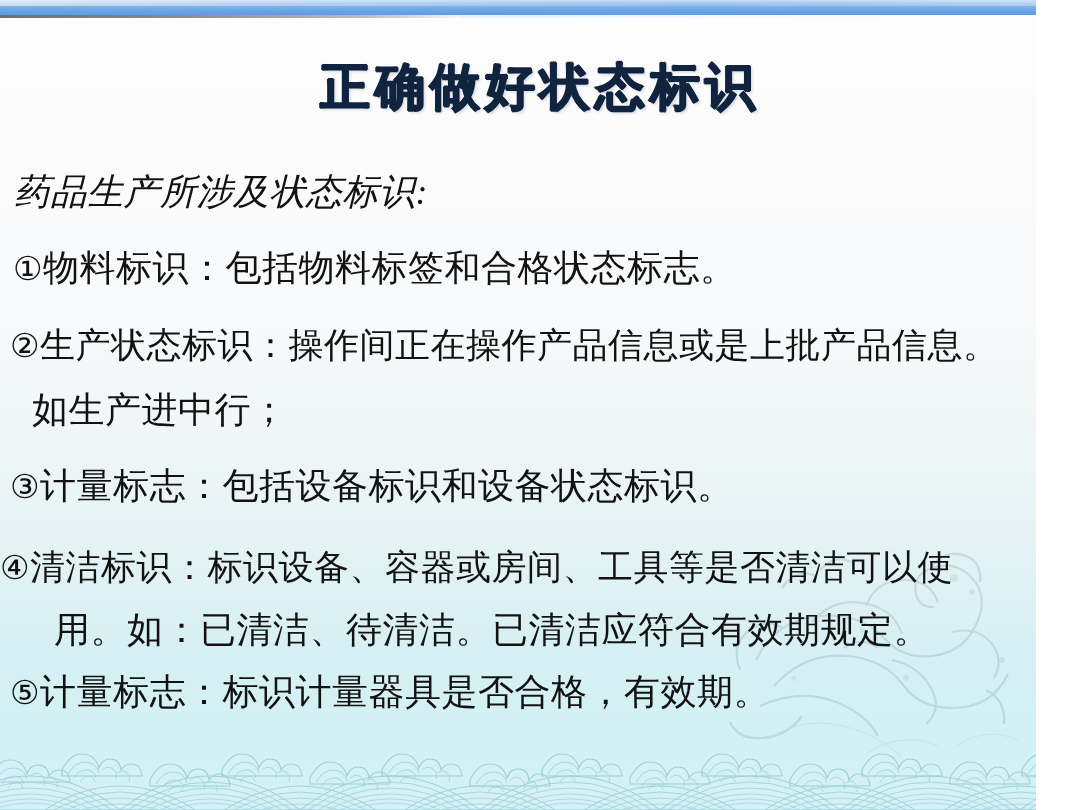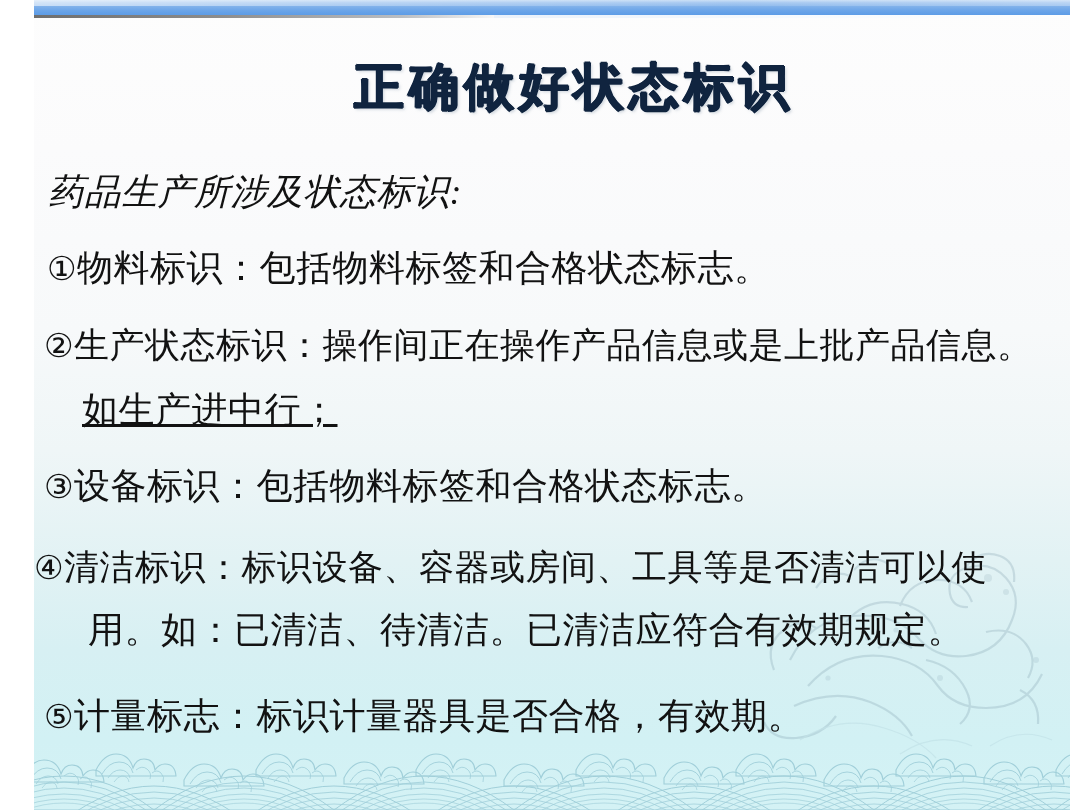--- a/index.html
+++ b/index.html
@@ -19,21 +19,20 @@
     background:
       linear-gradient(to bottom,
         #fdfdfd 0px,
         #fbfbfc 150px,
         #f7f9fa 330px,
         #eff6f7 450px,
         #e2f2f4 560px,
         #d7f0f3 650px,
         #d2f1f4 740px,
         #d4f2f5 810px);
-    margin-left: 34px;
   }
 
   
   .top-bar {
     position: absolute;
     left: 0;
     top: 0;
     width: 1080px;
     height: 15px;
     background:
@@ -136,25 +135,25 @@
     font-family: "Liberation Serif", "DejaVu Serif", serif;
     font-size: 36px;
     line-height: 40px;
     white-space: nowrap;
     letter-spacing: 0.5px;
   }
 
   .line.l-intro   { position:absolute; left: 14px; top:  12px; font-style: italic; }
   .line.l-1       { position:absolute; left: 13px; top:  88px; }
   .line.l-2       { position:absolute; left: 10px; top: 166px; font-size: 35px;}
-  .line.l-2b      { position:absolute; left: 48px; top: 230px; text-decoration: underline; }
+  .line.l-2b      { position:absolute; left: 32px; top: 230px; }
   .line.l-3       { position:absolute; left: 10px; top: 306px; }
   .line.l-4       { position:absolute; left: 0; top: 388px; font-size: 35px;}
   .line.l-4b      { position:absolute; left: 54px; top: 450px; }
-  .line.l-5       { position:absolute; left: 10px; top: 536px; }
+  .line.l-5       { position:absolute; left: 10px; top: 512px; }
 
   .marker {
     font-family: "DejaVu Sans", "Liberation Sans", sans-serif;
     font-size: 33px;
   }
 </style>
 </head>
 <body>
 
 <div class="slide">
@@ -263,21 +262,21 @@
     <div class="line l-1">
       <span class="marker">①</span><span>物料标识：包括物料标签和合格状态标志。</span>
     </div>
 
     <div class="line l-2">
       <span class="marker">②</span><span>生产状态标识：操作间正在操作产品信息或是上批产品信息。</span>
     </div>
     <div class="line l-2b">如生产进中行；</div>
 
     <div class="line l-3">
-      <span class="marker">③</span><span>设备标识：包括物料标签和合格状态标志。</span>
+      <span class="marker">③</span><span>计量标志：包括设备标识和设备状态标识。</span>
     </div>
 
     <div class="line l-4">
       <span class="marker">④</span><span>清洁标识：标识设备、容器或房间、工具等是否清洁可以使</span>
     </div>
     <div class="line l-4b">用。如：已清洁、待清洁。已清洁应符合有效期规定。</div>
 
     <div class="line l-5">
       <span class="marker">⑤</span><span>计量标志：标识计量器具是否合格，有效期。</span>
     </div>

